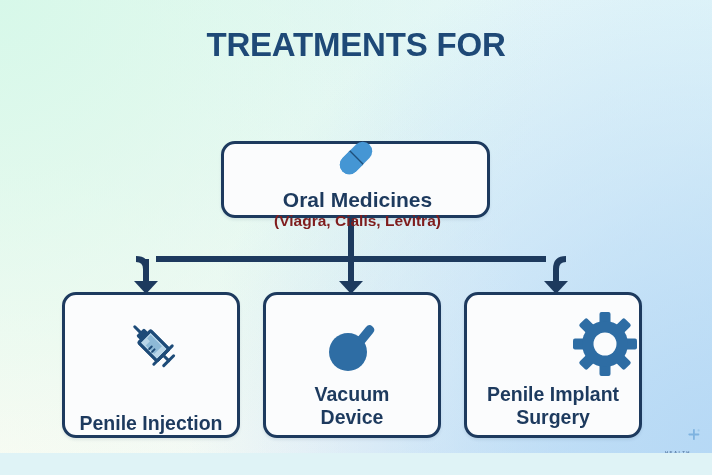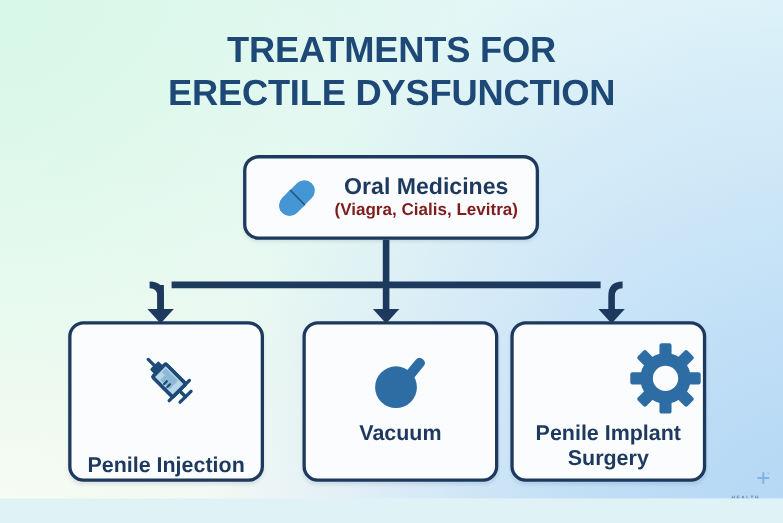--- a/index.html
+++ b/index.html
@@ -43,20 +43,21 @@
   #title .tline { display: block; white-space: nowrap; }
 
   
   .node {
     position: absolute;
     box-sizing: border-box;
     background: #fbfcfd;
     border: 3px solid #1d3a5e;
     border-radius: 14px;
     box-shadow: 0 2px 3px rgba(30,58,94,0.10);
+    flex-direction: column;
   }
 
   #node-oral {
     left: 221px;
     top: 141px;
     width: 269px;
     height: 77px;
     display: flex;
     align-items: center;
     justify-content: center;
@@ -96,21 +97,21 @@
   .leaf {
     top: 292px;
     width: 178px;
     height: 146px;
     display: flex;
     flex-direction: column;
     align-items: center;
     justify-content: flex-start;
   }
   #node-injection { left: 62px; gap: 32px; }
-  #node-vacuum    { left: 263px; margin-left: 12px; }
+  #node-vacuum    { left: 263px; }
   #node-implant   { left: 464px; align-items: flex-end; }
 
   .leaf .icon-wrap {
     height: 74px;
     margin-top: 12px;
     display: flex;
     align-items: center;
     justify-content: center;
   }
   .leaf .leaf-label {
@@ -176,21 +177,20 @@
     height: 14px;
   }
 </style>
 </head>
 <body>
 
 <div id="infographic">
 
   <div id="title">
     <span class="tline">TREATMENTS FOR</span>
-    <span class="tline">ERECTILE DYSFUNCTION</span>
   </div>
 
   <svg id="connectors" viewBox="0 0 712 475" width="712" height="475" aria-hidden="true">
     <g fill="none" stroke="#1d3a5e" stroke-width="6" stroke-linecap="butt">
 
       <path d="M 351 218 L 351 259"></path>
 
       <path d="M 156 259 L 546 259"></path>
 
       <path d="M 146 259 Q 146 259 146 259 L 146 281"></path>
@@ -257,20 +257,21 @@
     <div class="icon-wrap">
       <svg width="70" height="70" viewBox="0 0 70 70" aria-hidden="true">
         <g fill="#2e6da4">
           <circle cx="31" cy="43" r="19"></circle>
           <path d="M 40 29 L 49 18 Q 52 14.5 55.5 17.5 Q 59 20.5 56 24 L 47 35 Z"></path>
         </g>
       </svg>
     </div>
     <div class="leaf-label">
       <span>Vacuum</span><br>
+      <span>Device</span>
     </div>
   </div>
 
   <div class="node leaf" id="node-implant">
     <div class="icon-wrap">
       <svg width="68" height="68" viewBox="0 0 68 68" aria-hidden="true">
         <g fill="#2e6da4">
           <g id="gear-teeth">
             <rect x="28.5" y="2" width="11" height="14" rx="2"></rect>
             <rect x="28.5" y="2" width="11" height="14" rx="2" transform="rotate(45 34 34)"></rect>

